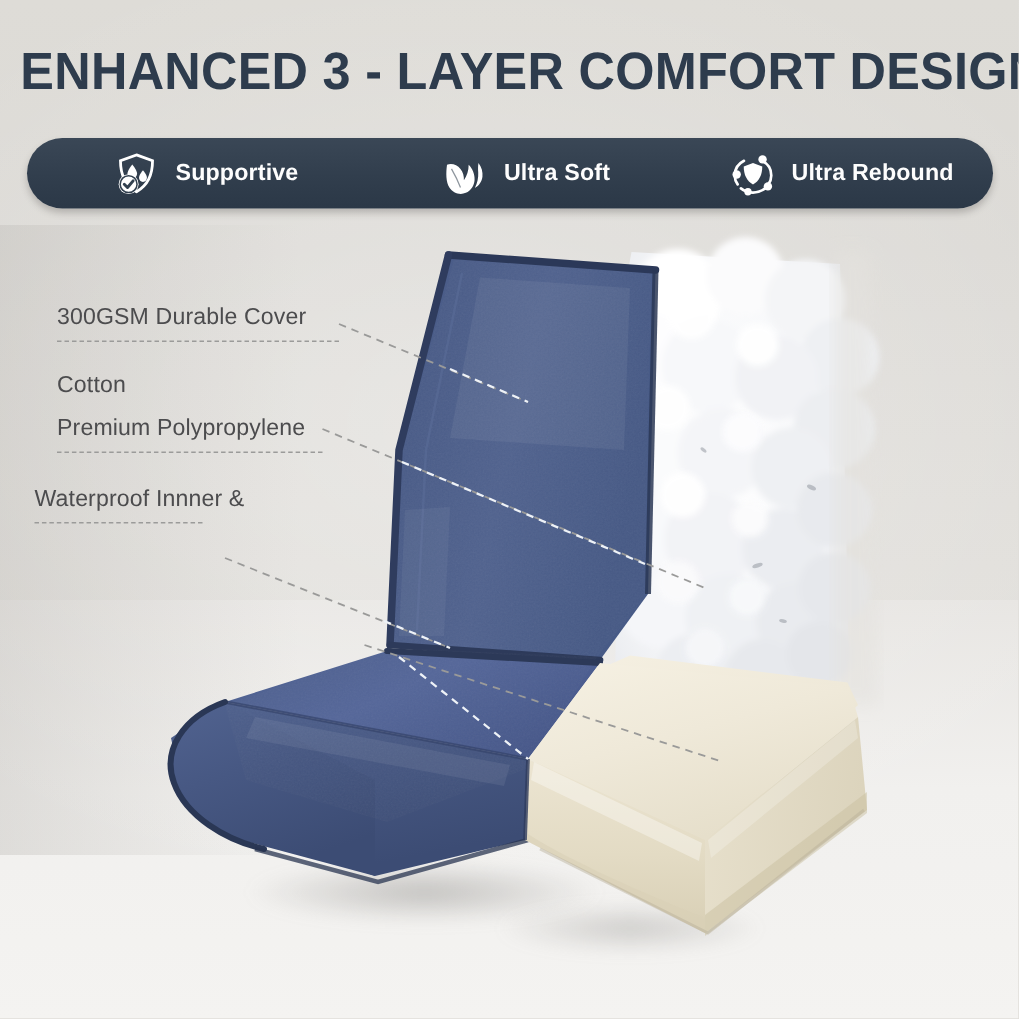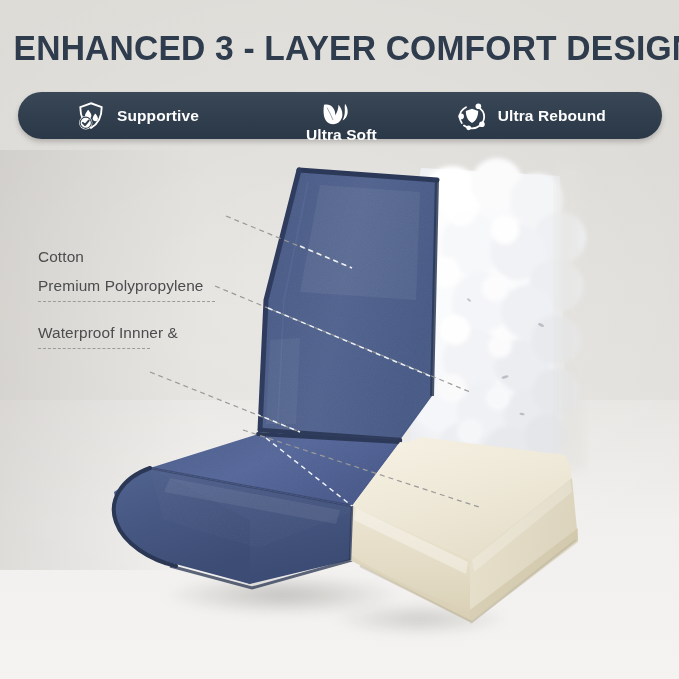--- a/index.html
+++ b/index.html
@@ -39,21 +39,21 @@
     display:flex;align-items:center;
   }
   .badge{display:flex;align-items:center;height:39px;}
   .badge-ico{width:30px;height:30px;flex:0 0 30px;display:block;}
   .badge-lbl{
     color:#fdfdfd;font-size:15.5px;font-weight:bold;letter-spacing:.1px;
     margin-left:11px;white-space:nowrap;
     font-family:"Liberation Sans",sans-serif;
   }
   .b1{margin-left:58px;}
-  .b2{margin-left:96px;flex-direction:column;}
+  .b2{margin-left:96px;}
   .b3{margin-left:80px;}
 
   
   .callout{position:absolute;}
   .co-text{
     color:#4c4c4e;font-size:15.4px;line-height:29px;
     font-family:"Liberation Sans",sans-serif;
     letter-spacing:.1px;white-space:nowrap;
   }
   .co-rule{
@@ -328,26 +328,30 @@
         <path d="M7.4 26.2 C10 28.2 13 29.2 16 29.2 C19 29.2 22 28.2 24.6 26.2" fill="none" stroke="#ffffff" stroke-width="1.9" stroke-linecap="round"></path>
         <circle cx="22.8" cy="5.6" r="3" fill="#ffffff"></circle>
         <circle cx="4.4" cy="16.4" r="3" fill="#ffffff"></circle>
         <circle cx="26.6" cy="24.8" r="3" fill="#ffffff"></circle>
         <circle cx="12.4" cy="28.6" r="2.6" fill="#ffffff"></circle>
       </svg>
       <span class="badge-lbl">Ultra Rebound</span>
     </div>
   </div>
 
+  <div class="callout" style="left:38px;top:197px;width:188px;">
+    <div class="co-text">300GSM Durable Cover</div>
+    <div class="co-rule"></div>
+  </div>
 
   <div class="callout" style="left:38px;top:242px;width:177px;">
     <div class="co-text">Cotton</div>
     <div class="co-text">Premium Polypropylene</div>
     <div class="co-rule"></div>
   </div>
 
-  <div class="callout" style="left:38px;top:318px;width:112px;">
+  <div class="callout" style="left:23px;top:318px;width:112px;">
     <div class="co-text">Waterproof Innner &amp;</div>
     <div class="co-rule"></div>
   </div>
 
 
 </div>
 
 </body></html>

